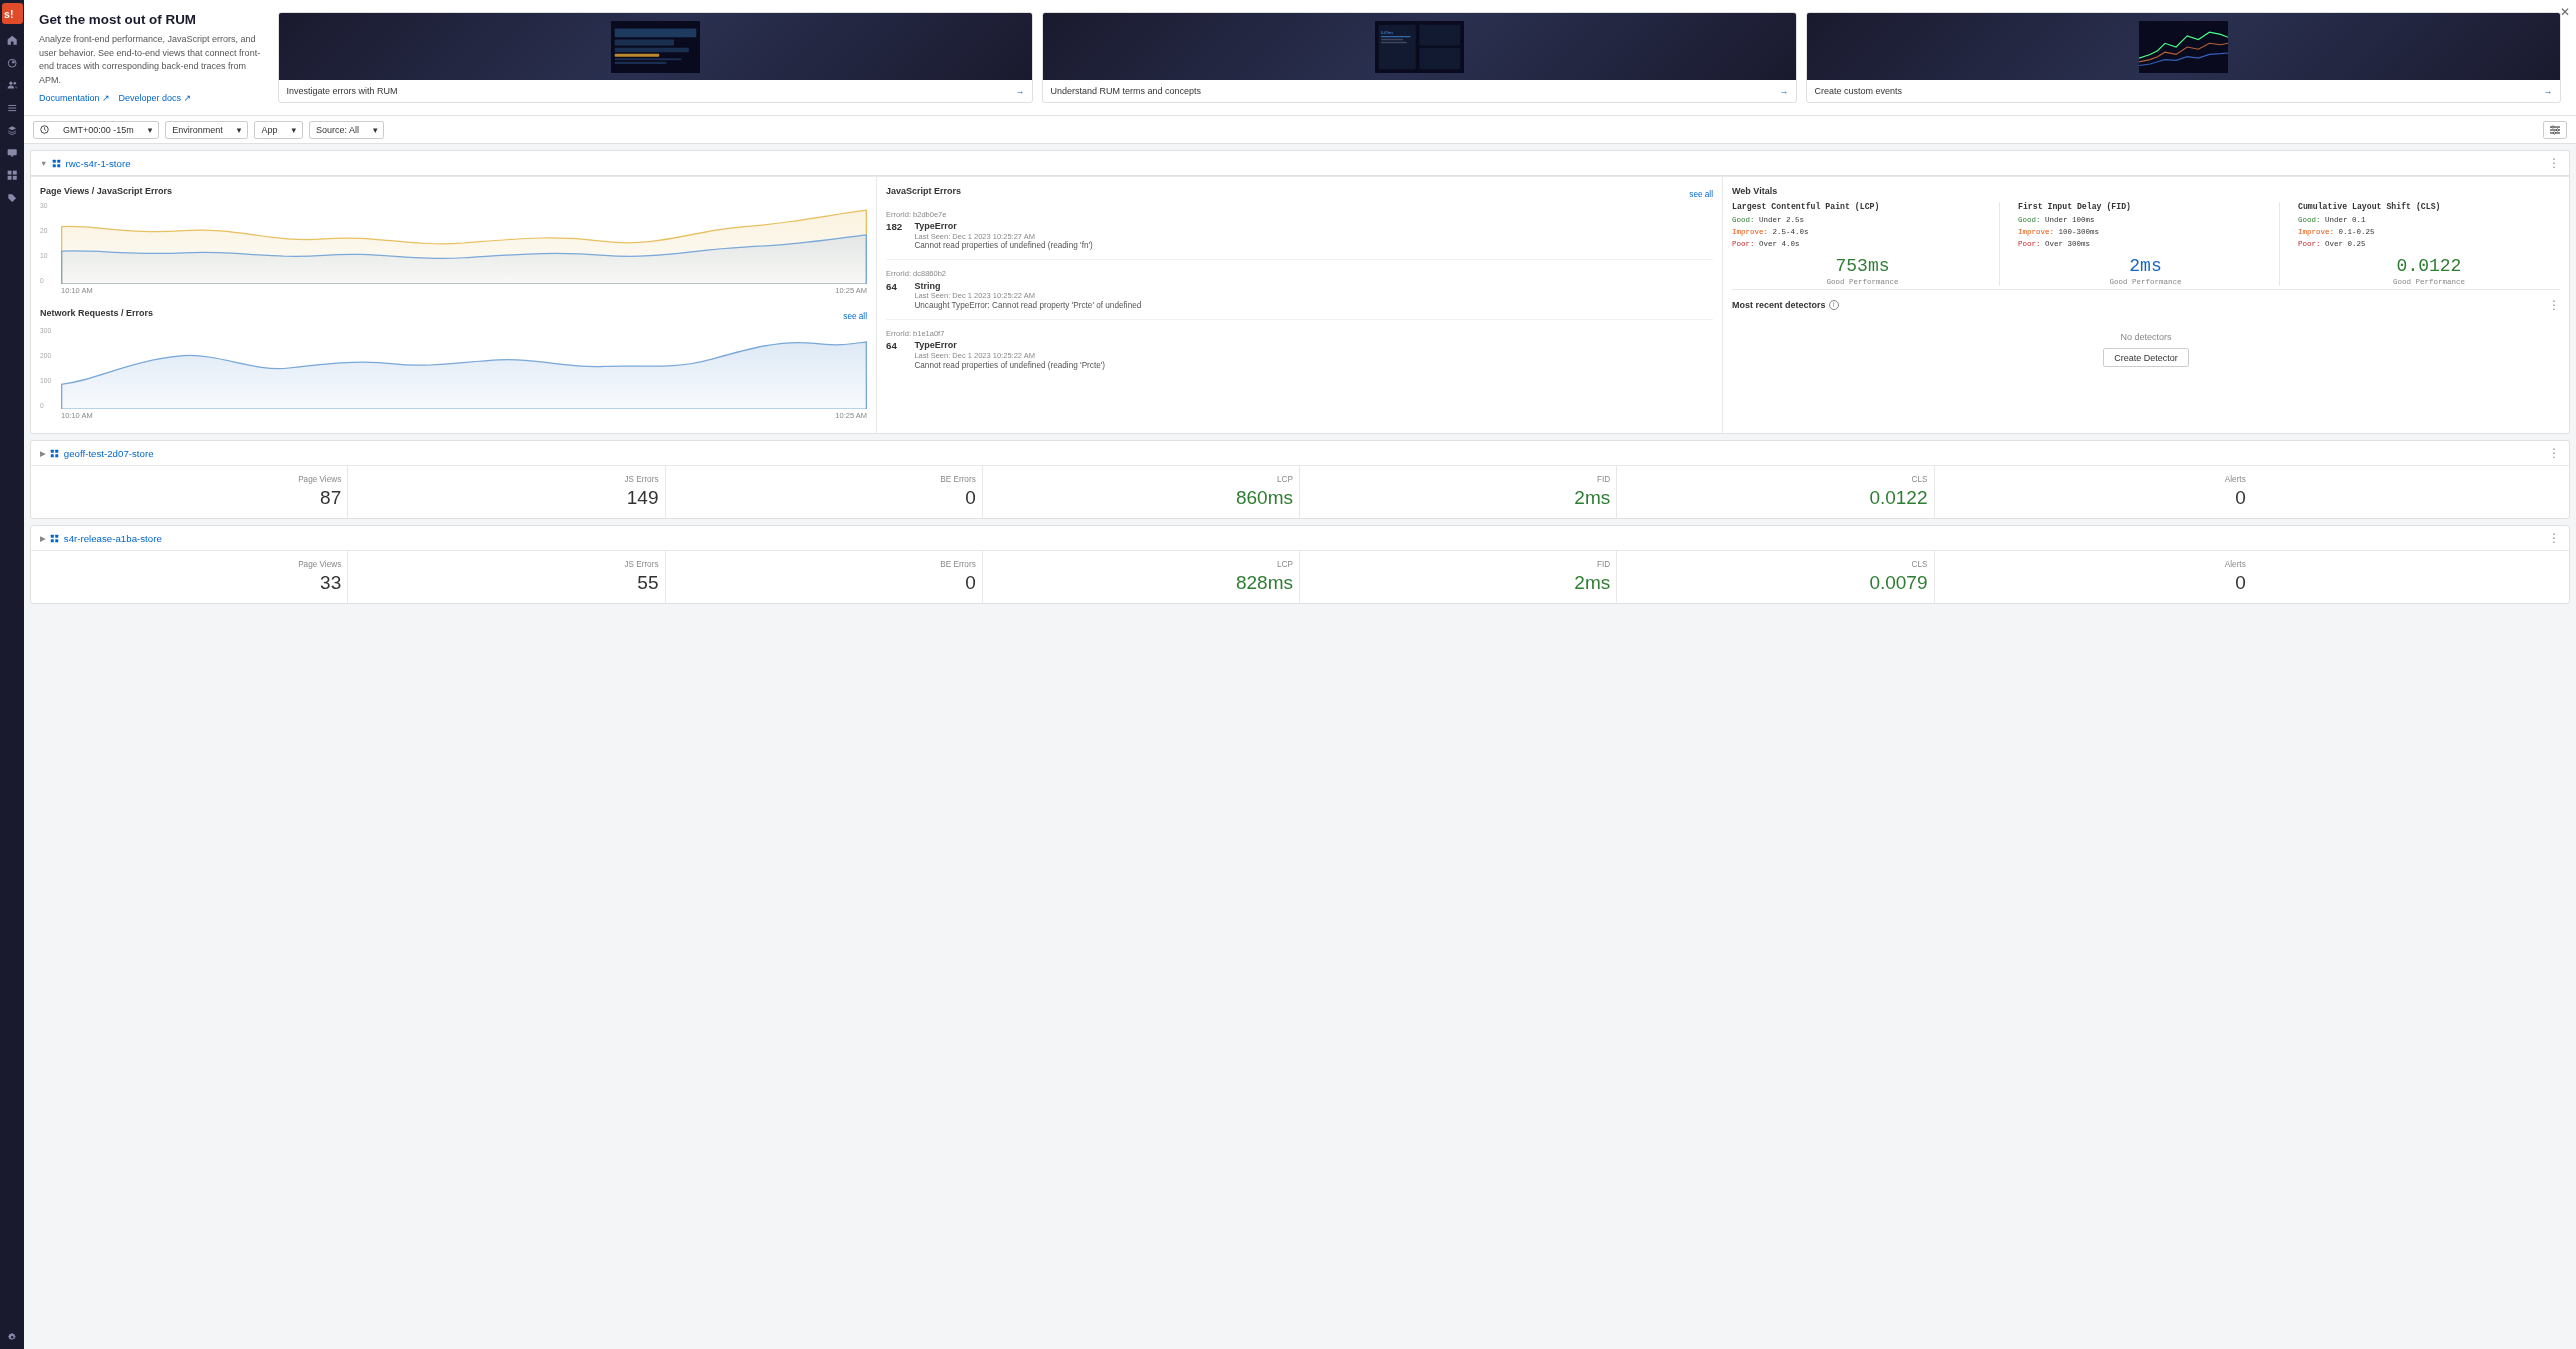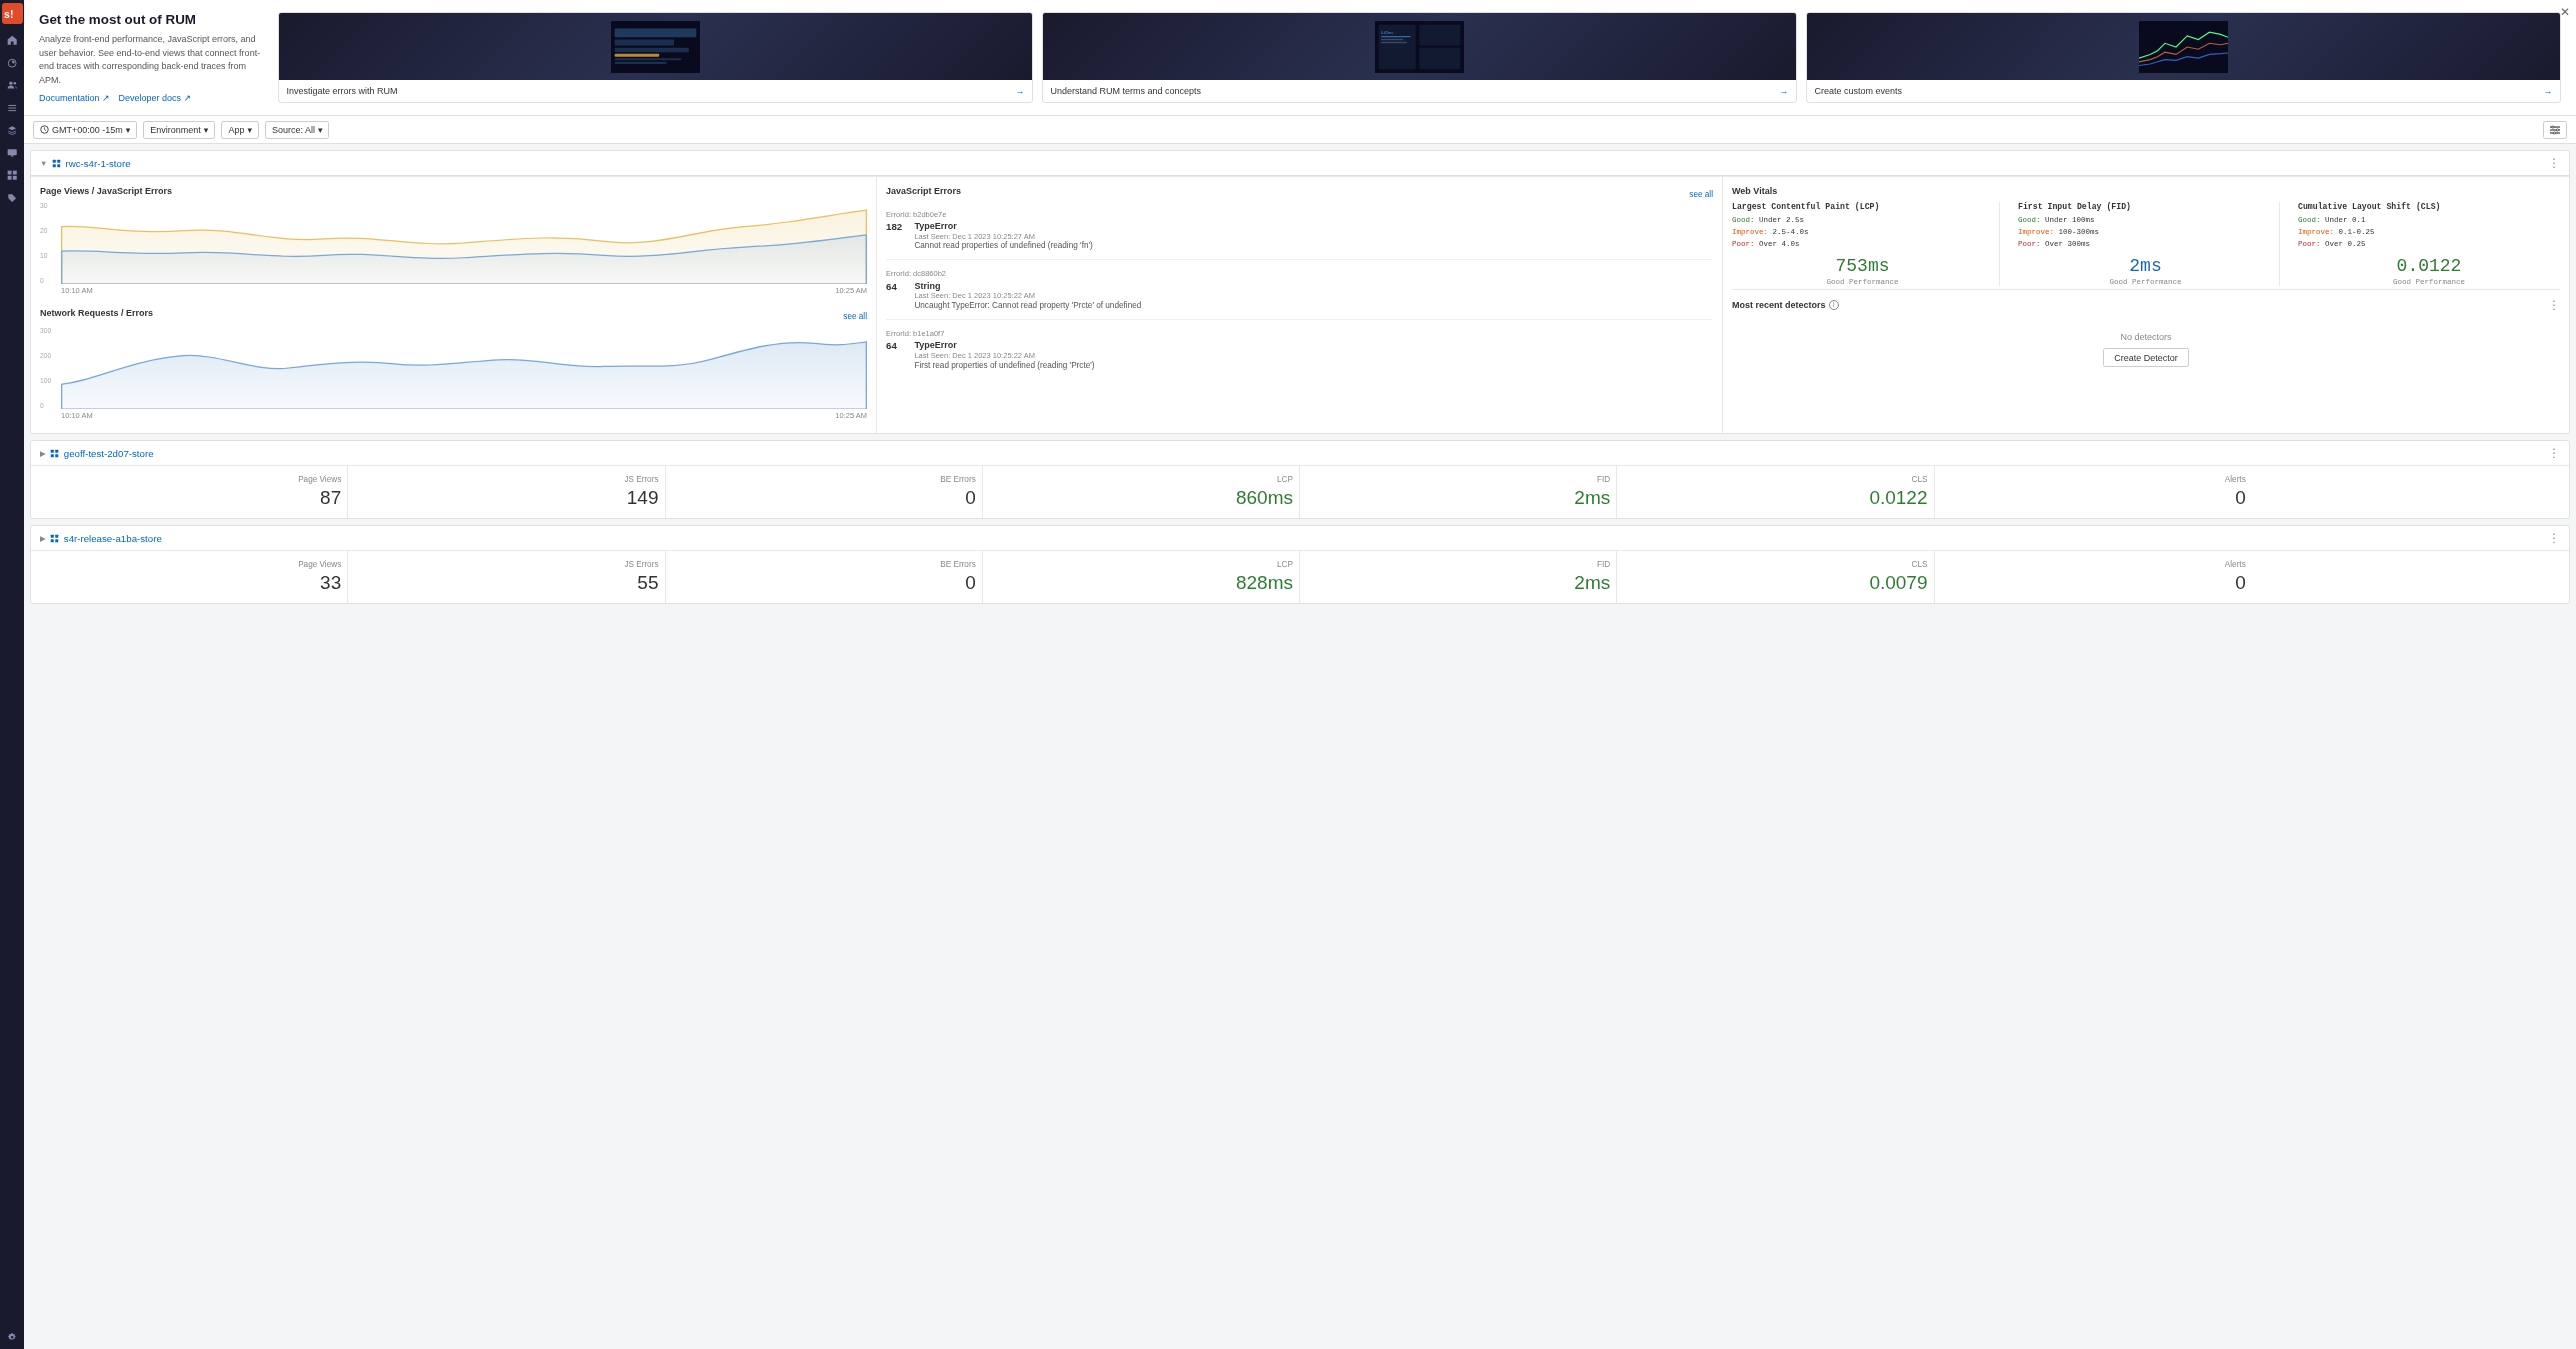--- a/index.html
+++ b/index.html
@@ -28,21 +28,21 @@
     .banner-cards { display: flex; gap: 9px; flex: 1; }
     .banner-card { flex: 1; border: 0.7px solid #e0e0e0; border-radius: 3px; overflow: hidden; cursor: pointer; }
     .banner-card-img { height: 67px; background: #1a1a2e; position: relative; overflow: hidden; }
     .banner-card-img-placeholder { width: 100%; height: 100%; background: linear-gradient(135deg, #1a1a2e 0%, #2a3050 50%, #1a1a2e 100%); display: flex; align-items: center; justify-content: center; }
     .banner-card-footer { padding: 6px 7.5px; display: flex; align-items: center; justify-content: space-between; font-size: 9px; color: #333; }
     .banner-card-arrow { color: #0066cc; }
     .banner-close { position: absolute; top: 6px; right: 6px; cursor: pointer; color: #666; font-size: 12px; line-height: 1; }
 
     
     .toolbar { background: white; border-bottom: 0.7px solid #e0e0e0; padding: 4.5px 9px; display: flex; align-items: center; gap: 6px; }
-    .toolbar-btn { display: flex; align-items: center; gap: 3px; padding: 3px 6px; border: 0.7px solid #ccc; border-radius: 2.2px; background: white; cursor: pointer; font-size: 9px; color: #333; }
+    .toolbar-btn { display: flex; align-items: center; gap: 14px; padding: 3px 6px; border: 0.7px solid #ccc; border-radius: 2.2px; background: white; cursor: pointer; font-size: 9px; color: #333; }
     .toolbar-right { margin-left: auto; }
 
     
     .section-header { background: #f4f5f7; padding: 4.5px 9px; font-size: 8.2px; font-weight: 600; color: #555; text-transform: uppercase; letter-spacing: 0.4px; border-bottom: 0.7px solid #e0e0e0; }
 
     
     .content { flex: 1; overflow-y: auto; background: #f4f5f7; }
 
     
     .app-group { background: white; margin: 6px; border-radius: 3px; border: 0.7px solid #e0e0e0; overflow: hidden; }
@@ -389,21 +389,21 @@
             </div>
           </div>
 
           <div class="error-item">
             <div class="error-id">ErrorId: b1e1a0f7</div>
             <div class="error-count-row">
               <span class="error-count">64</span>
               <div class="error-details">
                 <div class="error-type">TypeError</div>
                 <div class="error-time">Last Seen: Dec 1 2023 10:25:22 AM</div>
-                <div class="error-msg">First read properties of undefined (reading 'Prcte')</div>
+                <div class="error-msg">Cannot read properties of undefined (reading 'Prcte')</div>
               </div>
             </div>
           </div>
         </div>
 
         <div>
           <div style="padding: 9px;">
             <div class="web-vitals-title">Web Vitals</div>
             <div style="display:grid; grid-template-columns: 1fr 1fr 1fr; gap:12px; border-bottom: 0.7px solid #e8e8e8; padding-bottom: 3px; font-family: Liberation Mono, monospace;">
 

